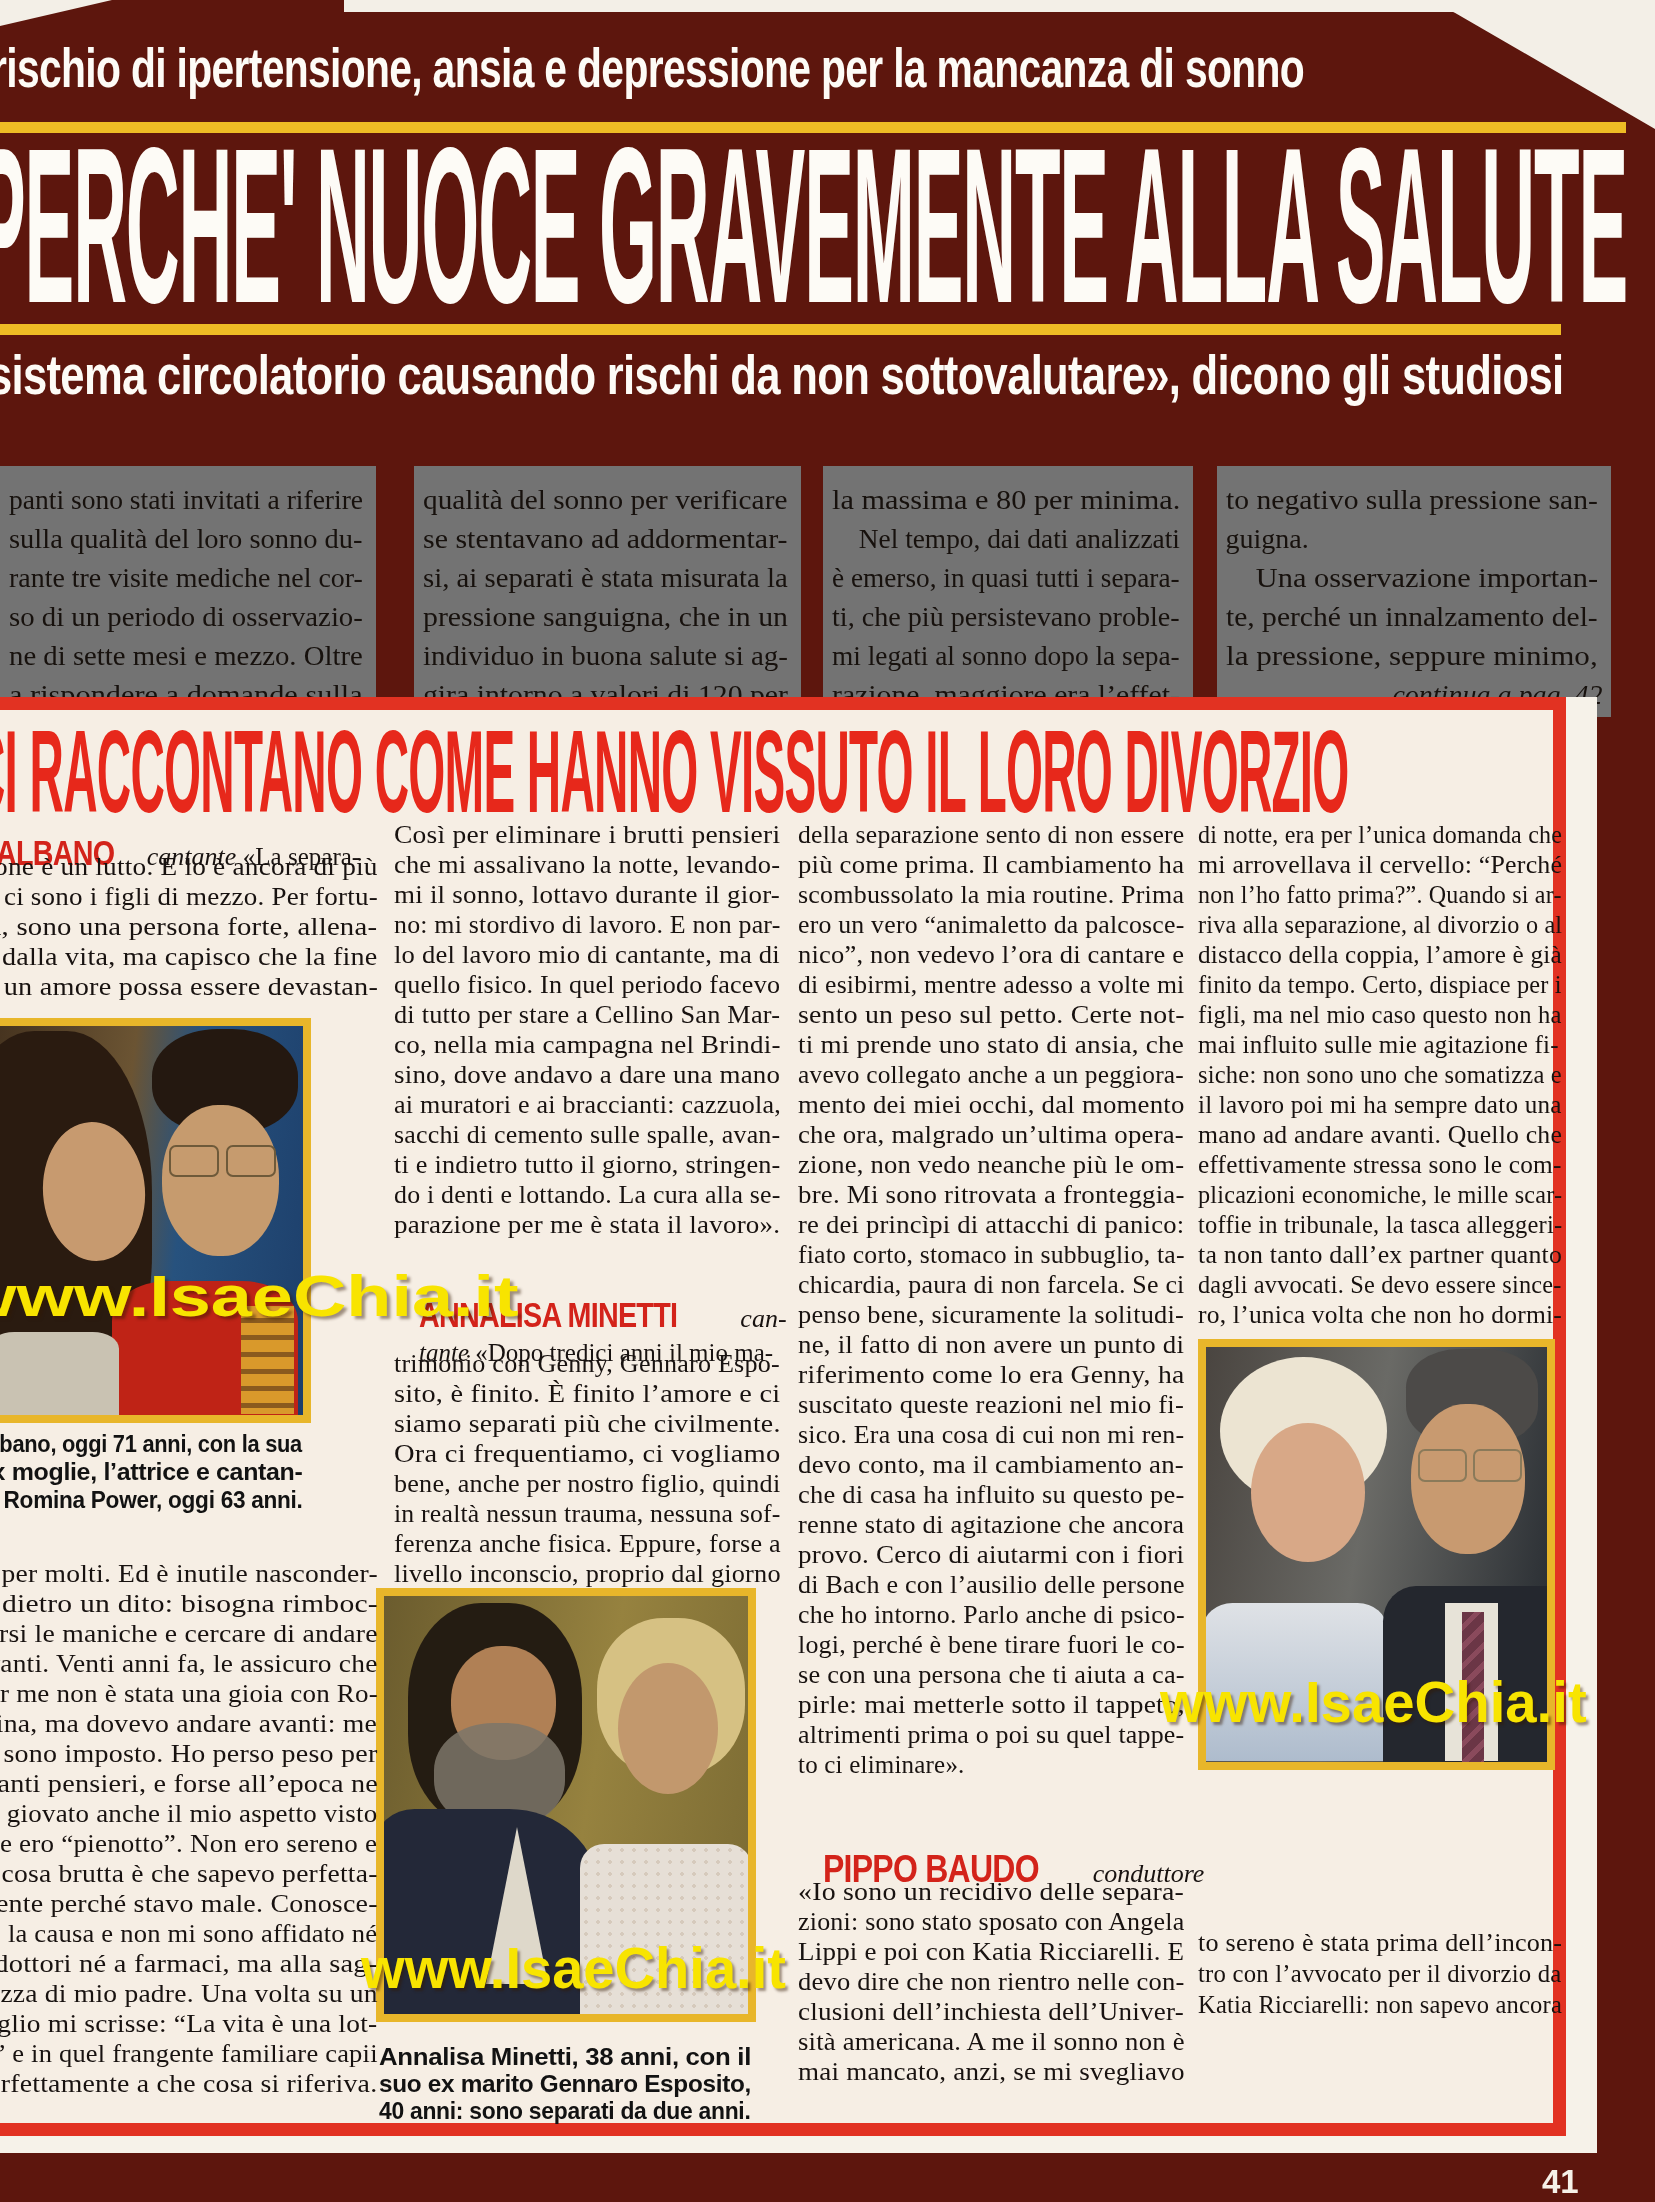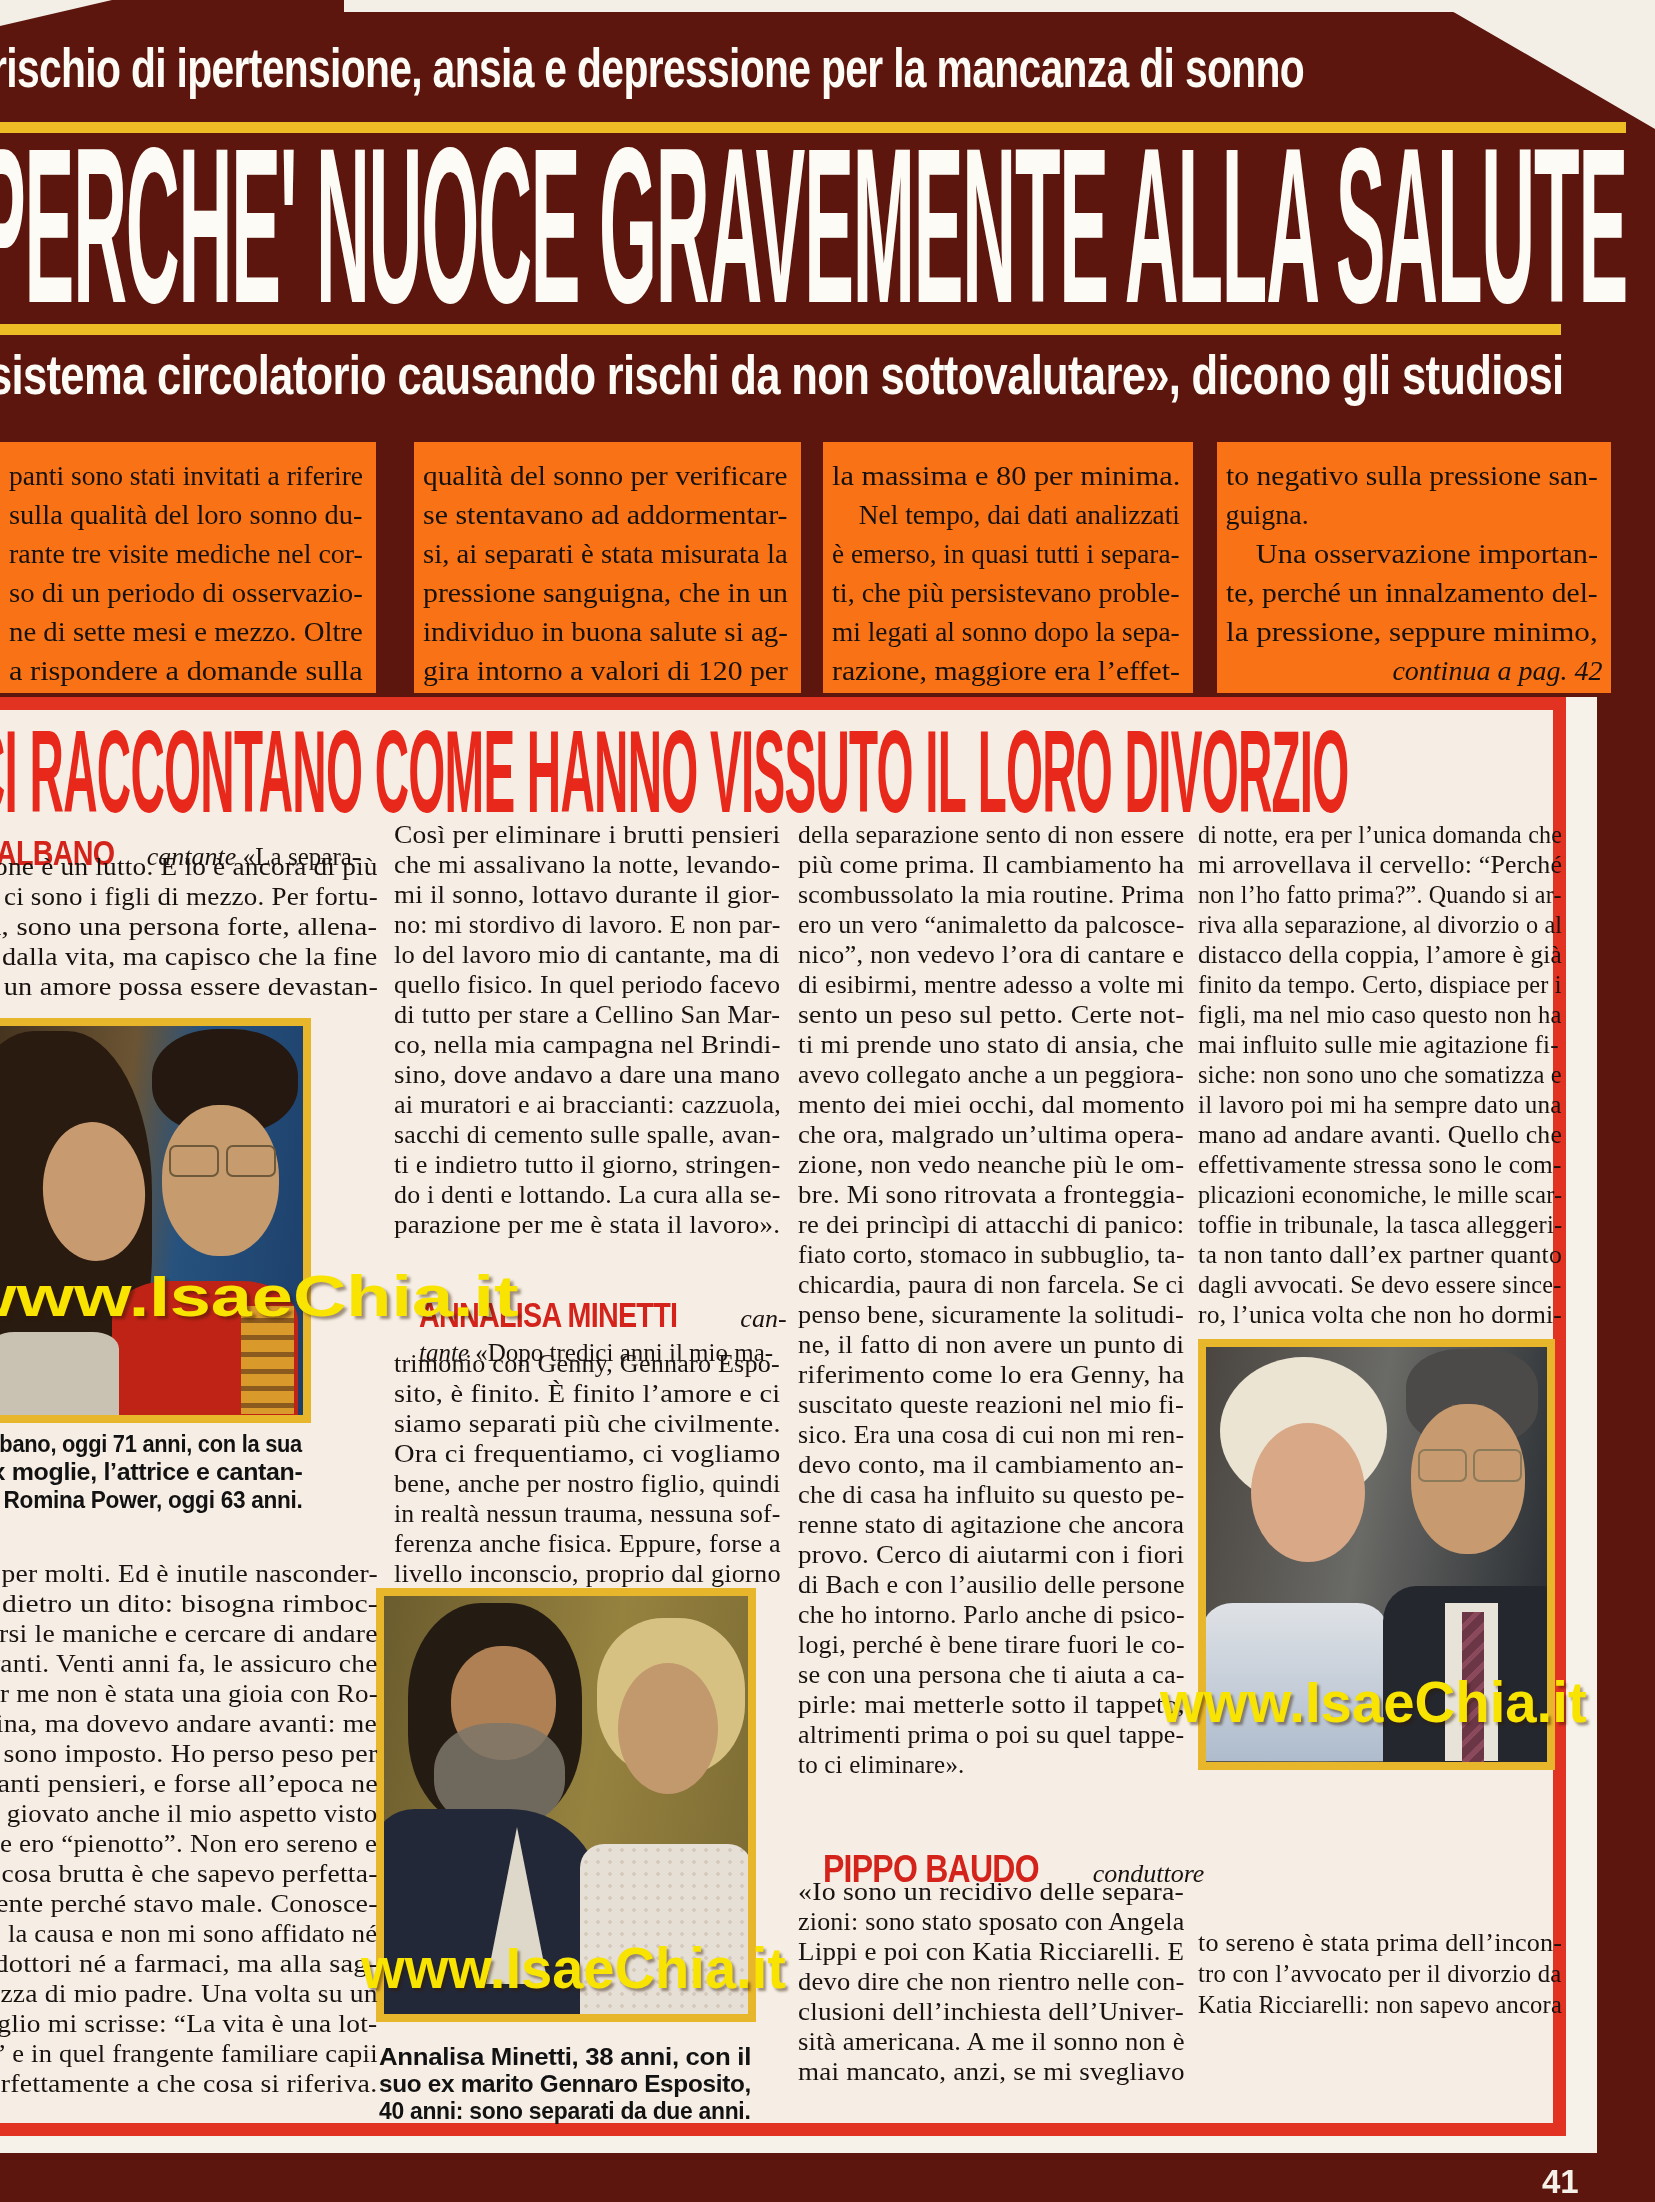--- a/index.html
+++ b/index.html
@@ -21,21 +21,21 @@
   .kicker{font:700 55px/1 "Liberation Sans",sans-serif;color:#fdfbf6;letter-spacing:-0.9px;}
   .rule{position:absolute;background:#eebc25;height:11.2px;}
   .rule1{left:0;top:122px;width:1626px;}
   .rule2{left:0;top:324px;width:1561px;}
   .headlinebox{left:-24px;top:139px;width:1652px;height:181px;}
   .headline1{font:700 172px/1 "Liberation Sans",sans-serif;color:#fdfbf6;letter-spacing:-2.6px;}
   .subheadbox{left:-12px;top:348px;width:1580px;height:67px;}
   .subhead{font:700 55px/1 "Liberation Sans",sans-serif;color:#fdfbf6;letter-spacing:-0.9px;}
 
   
-  .topbox{position:absolute;top:442px;height:251px;background:#f97316;}
+  .topbox{position:absolute;top:466px;height:251px;background:#737373;}
   .tb1{left:0;width:376px;}
   .tb2{left:414px;width:387px;}
   .tb3{left:823px;width:370px;}
   .tb4{left:1217px;width:394px;}
   .topbox .lines{position:absolute;left:8.6px;top:13.8px;right:8.6px;
       font:28px/39px "Liberation Serif",serif;color:#17110d;}
 
   
   .lines{position:absolute;}
   .ln{display:block;white-space:pre;width:max-content;transform-origin:0 50%;}

